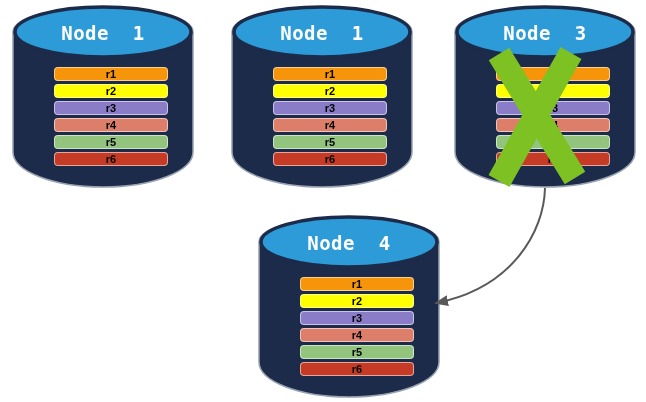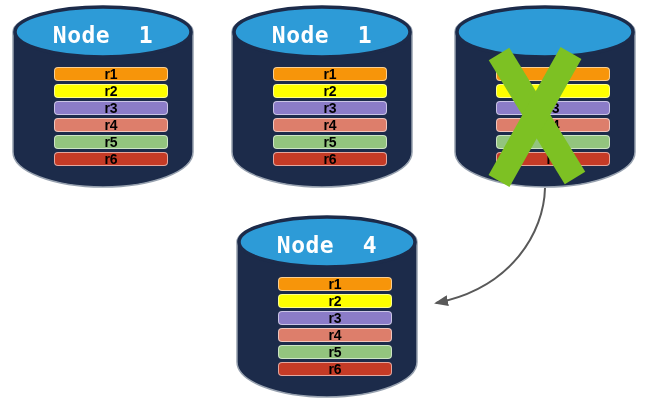--- a/index.html
+++ b/index.html
@@ -4,36 +4,36 @@
 <style>
   html,body{margin:0;padding:0;background:#ffffff;}
   .canvas{
     position:relative;width:646px;height:402px;background:#ffffff;overflow:hidden;
     font-family:"Liberation Sans",sans-serif;
   }
   .node{position:absolute;width:186px;height:186px;}
   #node1{left:10px;top:5px;}
   #node2{left:229px;top:5px;}
   #node3{left:452px;top:5px;}
-  #node4{left:234px;top:215px;text-decoration:underline;}
+  #node4{left:256px;top:215px;text-decoration:underline;}
   .cyl{position:absolute;left:0;top:0;overflow:visible;}
   .title{
     position:absolute;top:17px;left:0;right:0;text-align:center;
-    font-family:"DejaVu Sans Mono",monospace;font-weight:bold;font-size:23px;
+    font-family:"DejaVu Sans Mono",monospace;font-weight:bold;font-size:19px;
     color:var(--title-text,#fff);white-space:pre;letter-spacing:0.5px;
   }
   .bars{
     position:absolute;top:62px;left:44px;width:114px;
     display:flex;flex-direction:column;gap:3px;
   }
   .bar{
     height:14px;border-radius:4px;box-sizing:border-box;
     border:1px solid rgba(255,255,255,0.55);
     display:flex;align-items:center;justify-content:center;
-    font-family:"Liberation Sans",sans-serif;font-weight:bold;font-size:14px;line-height:1;
+    font-family:"Liberation Sans",sans-serif;font-weight:bold;font-size:11px;line-height:1;
     color:var(--bar-text,#000);
   }
   .xmark{position:absolute;left:33px;top:42px;overflow:visible;pointer-events:none;}
   .arrow-layer{position:absolute;left:400px;top:182px;overflow:visible;pointer-events:none;}
 </style>
 </head>
 <body>
 
 <div class="canvas">
 
@@ -67,20 +67,21 @@
       <div class="bar" style="background: rgb(147, 196, 126);">r5</div>
       <div class="bar" style="background: rgb(197, 59, 38);">r6</div>
     </div>
   </div>
 
   <div class="node" id="node3">
     <svg class="cyl" width="186" height="186" viewBox="0 0 186 186">
       <path d="M3 27 A90 25 0 0 1 183 27 L183 147 A90 35 0 0 1 3 147 Z" fill="var(--cyl-body)" stroke="var(--cyl-outline)" stroke-width="1.5"></path>
       <ellipse cx="93" cy="27" rx="88" ry="25" fill="var(--cyl-top)" stroke="var(--cyl-body)" stroke-width="3.5"></ellipse>
     </svg>
+    <div class="title">Node  3</div>
     <div class="bars">
       <div class="bar" style="background: rgb(247, 149, 10);">r1</div>
       <div class="bar" style="background: rgb(255, 255, 0);">r2</div>
       <div class="bar" style="background: rgb(139, 124, 200);">r3</div>
       <div class="bar" style="background: rgb(221, 126, 107);">r4</div>
       <div class="bar" style="background: rgb(147, 196, 126);">r5</div>
       <div class="bar" style="background: rgb(197, 59, 38);">r6</div>
     </div>
     <svg class="xmark" width="110" height="142" viewBox="0 0 110 142">
       <line x1="14" y1="7" x2="90" y2="131" stroke="var(--x-color)" stroke-width="24" stroke-linecap="butt"></line>

